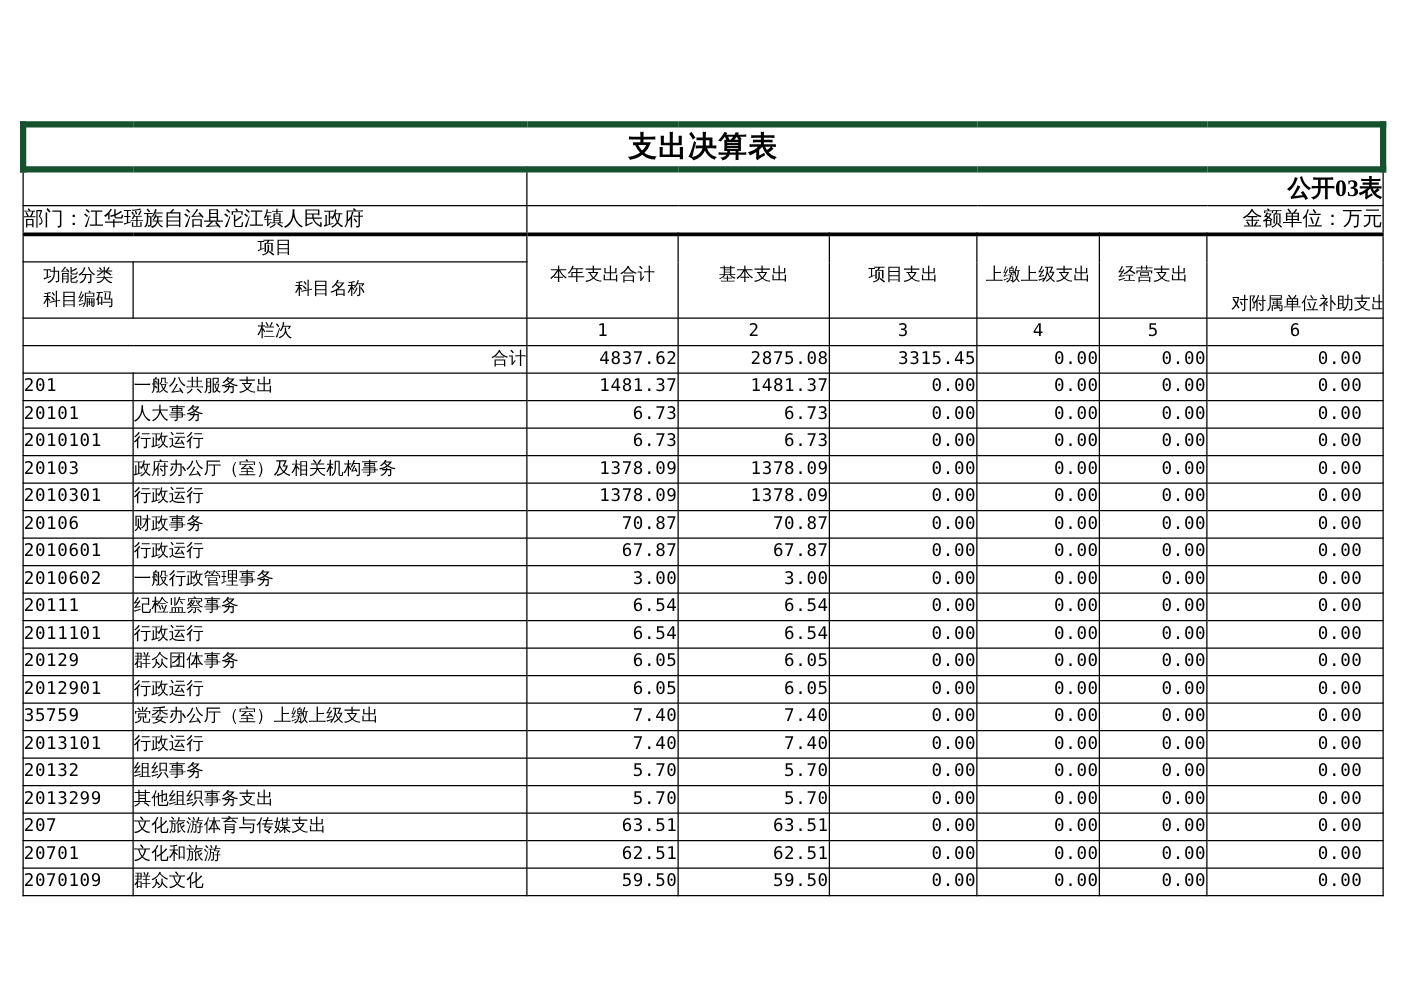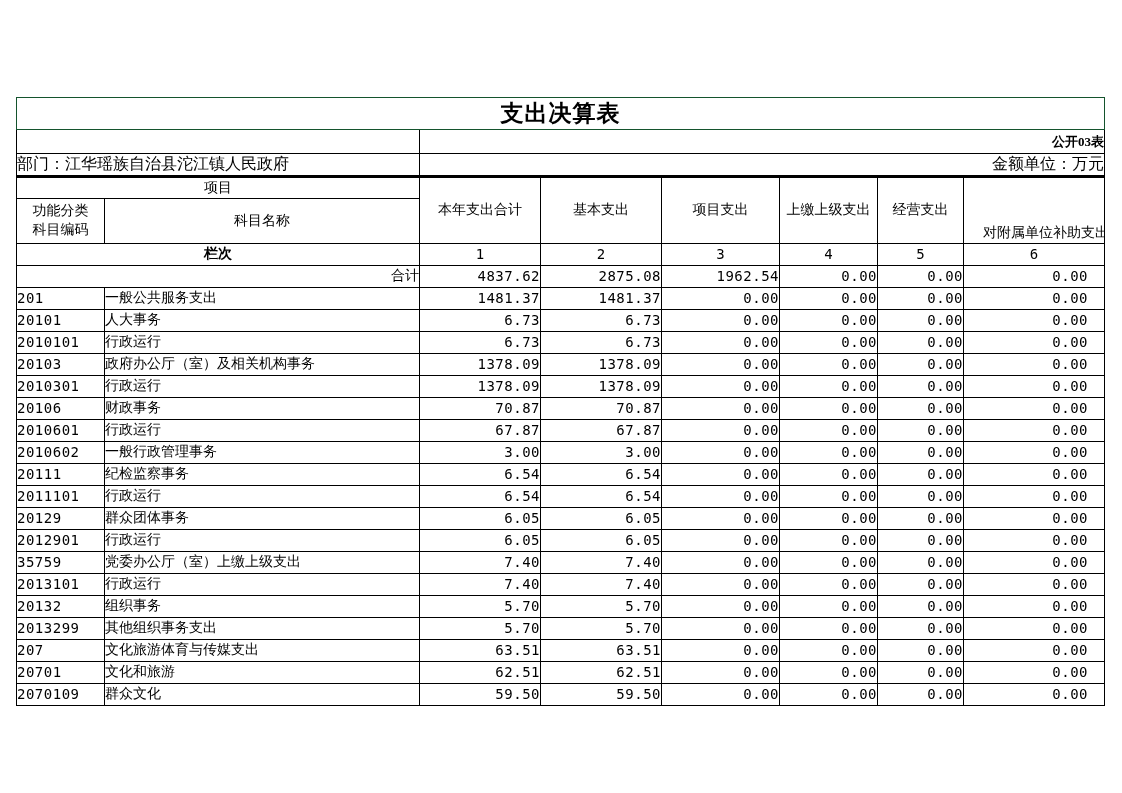--- a/index.html
+++ b/index.html
@@ -15,38 +15,38 @@
     border:1.5px solid #000;
   }
   table.report td{
     border:1px solid #000;
     padding:0;overflow:hidden;white-space:nowrap;
     vertical-align:middle;
   }
   
   tr.title-row td{
     text-align:center;font-weight:bold;font-size:23px;
-    letter-spacing:1px;height:31px;border:1px solid #14532d;
+    letter-spacing:1px;height:31px;border:5px solid #14532d;
   }
   
-  tr.meta-row-1 td{height:23px;font-size:13px;margin-top:44px;}
+  tr.meta-row-1 td{height:23px;font-size:19px;margin-top:44px;}
   tr.meta-row-2 td{height:20px;font-size:16px;border-bottom:3px solid #000;}
   .meta-right{text-align:right;padding-right:6px;}
   .bold{font-weight:bold;}
   .dept{text-align:left;padding-left:4px;}
   
   tr.hdr td{text-align:center;font-size:14px;line-height:1.35;}
   tr.hdr-item td{height:19px;}
   tr.hdr-sub td{height:41px;white-space:normal;}
   td.col-head{white-space:normal;padding:0 7px;}
   .wrap-narrow{display:inline-block;max-width:102px;margin-top:46px;}
   
   tr.rank-row td{height:21px;text-align:center;font-size:14px;
     font-family:"DejaVu Sans Mono","Liberation Mono",monospace;}
-  tr.rank-row td.rank-label{font-family:"Liberation Serif","DejaVu Serif",serif;font-weight:bold;}
+  tr.rank-row td.rank-label{font-family:"Liberation Serif","DejaVu Serif",serif;}
   
   tbody td{height:21px;border-left:1px solid #333;border-right:1px solid #333;
     border-top:1px solid #777;border-bottom:1px solid #777;}
   td.code{font-family:"DejaVu Sans Mono","Liberation Mono",monospace;
     font-size:14px;text-align:left;padding-left:5px;letter-spacing:0.5px;}
   td.name{font-size:14px;text-align:left;padding-left:7px;}
   td.num{font-family:"DejaVu Sans Mono","Liberation Mono",monospace;
     font-size:14px;text-align:right;padding-right:8px;letter-spacing:0.5px;}
   td.num.last{padding-right:16px;}
   td.total-label{text-align:right;font-size:14px;}
@@ -101,21 +101,21 @@
       <td>4</td>
       <td>5</td>
       <td>6</td>
     </tr>
     </tbody>
       <tbody>
         <tr>
           <td colspan="2" class="total-label">合计</td>
           <td class="num">4837.62</td>
           <td class="num">2875.08</td>
-          <td class="num">1962.54</td>
+          <td class="num">3315.45</td>
           <td class="num">0.00</td>
           <td class="num">0.00</td>
           <td class="num last">0.00</td>
         </tr>
         <tr>
           <td class="code">201</td>
           <td class="name">一般公共服务支出</td>
           <td class="num">1481.37</td>
           <td class="num">1481.37</td>
           <td class="num">0.00</td>

